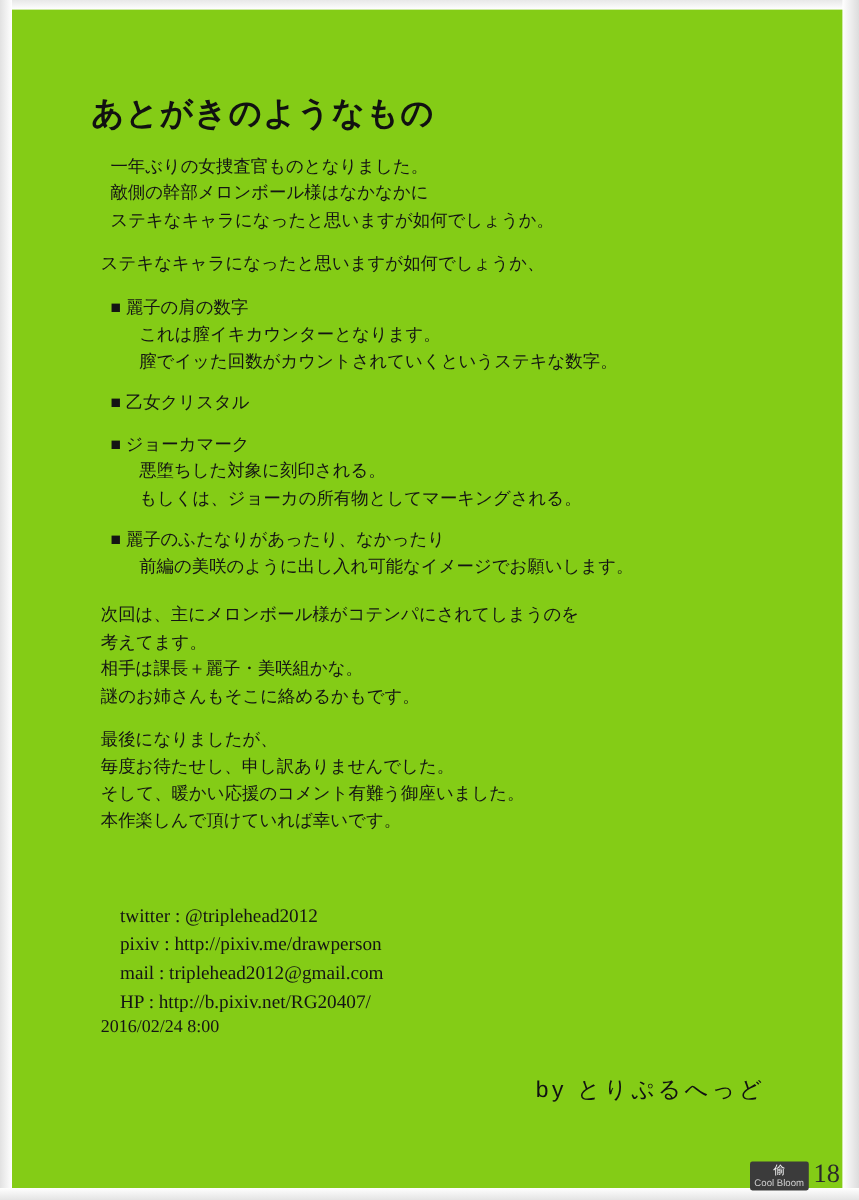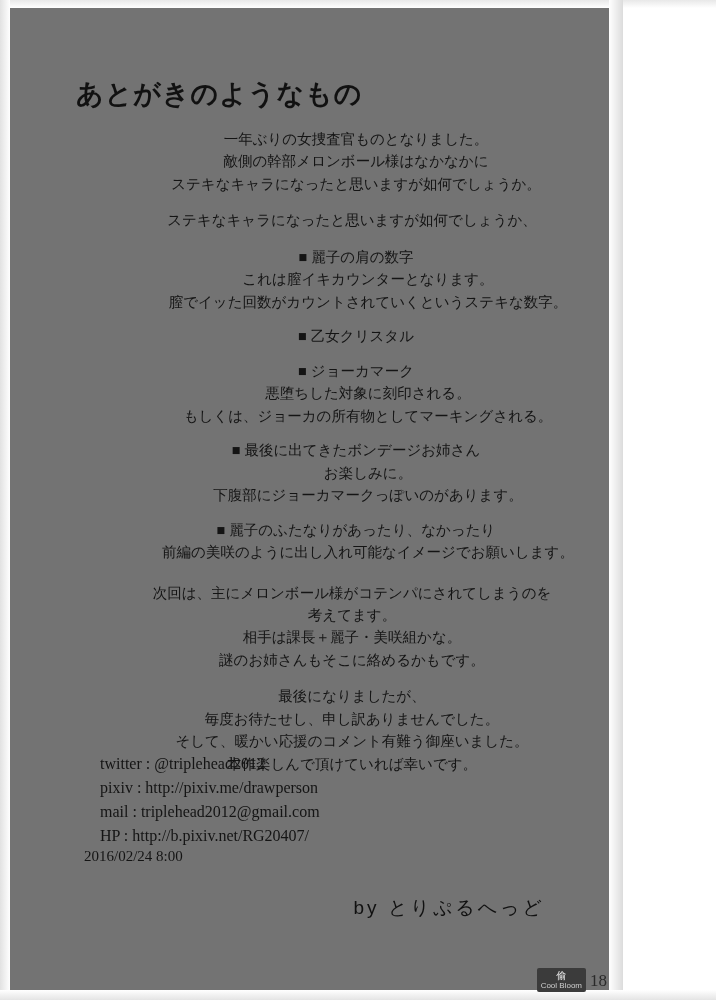--- a/index.html
+++ b/index.html
@@ -11,23 +11,23 @@
     width: 716px;
     height: 1000px;
     position: relative;
     font-family: "Liberation Sans", sans-serif;
     color: #1b1b1b;
     overflow: hidden;
   }
   .page {
     position: absolute;
     left: 0; top: 0;
-    width: 623px;
+    width: 716px;
     height: 1000px;
-    background: #737373;
+    background: #84cc16;
   }
   
   .edge-left {
     position: absolute;
     left: 0; top: 0;
     width: 10px; height: 1000px;
     background: linear-gradient(to right, #e2e2e2, #ffffff);
   }
   .edge-right {
     position: absolute;
@@ -53,27 +53,26 @@
     left: 76px;
     top: 76px;
     font-size: 27px;
     font-weight: bold;
     letter-spacing: 1px;
     color: #111111;
   }
 
   .content {
     position: absolute;
-    left: 72px;
+    left: 84px;
     top: 128px;
     width: 560px;
     font-size: 14.5px;
     line-height: 1.55;
     color: #141414;
-    text-align: center;
   }
 
   .para {
     margin-bottom: 14px;
     white-space: pre-line;
   }
   .para.indent1 {
     padding-left: 8px;
   }
 
@@ -138,21 +137,21 @@
     line-height: 1.05;
     padding: 3px 4px 2px 4px;
     border-radius: 2px;
     text-align: center;
     font-family: "Liberation Sans", sans-serif;
   }
   .wm-badge .wm-top { font-size: 10px; display: block; letter-spacing: 0; }
   .wm-badge .wm-bot { font-size: 8px; display: block; color: #cfcfcf; }
   .page-number {
     font-family: "Liberation Serif", serif;
-    font-size: 17px;
+    font-size: 22px;
     color: #2a2a2a;
     padding-bottom: 1px;
   }
 </style>
 </head>
 <body>
 
 <div class="page">
 
   <div class="edge-top"></div>
@@ -179,25 +178,20 @@
     <div class="bullet-block">
       <div class="bullet-head">■ 乙女クリスタル</div>
     </div>
 
     <div class="bullet-block">
       <div class="bullet-head">■ ジョーカマーク</div>
       <div class="bullet-body">悪堕ちした対象に刻印される。
 もしくは、ジョーカの所有物としてマーキングされる。</div>
     </div>
 
-    <div class="bullet-block">
-      <div class="bullet-head">■ 最後に出てきたボンデージお姉さん</div>
-      <div class="bullet-body">お楽しみに。
-下腹部にジョーカマークっぽいのがあります。</div>
-    </div>
 
     <div class="bullet-block">
       <div class="bullet-head">■ 麗子のふたなりがあったり、なかったり</div>
       <div class="bullet-body">前編の美咲のように出し入れ可能なイメージでお願いします。</div>
     </div>
 
     <div class="section-gap"></div>
 
     <div class="para">次回は、主にメロンボール様がコテンパにされてしまうのを
 考えてます。

